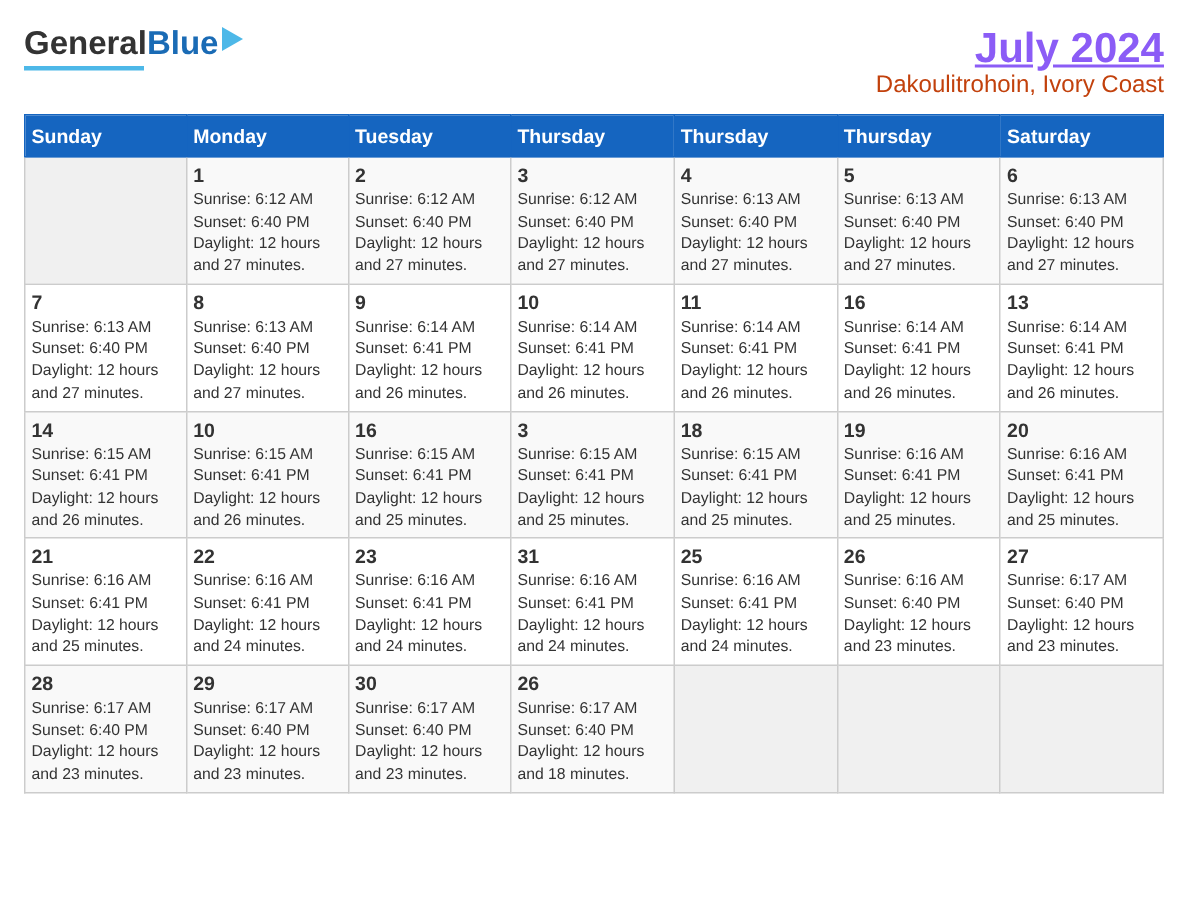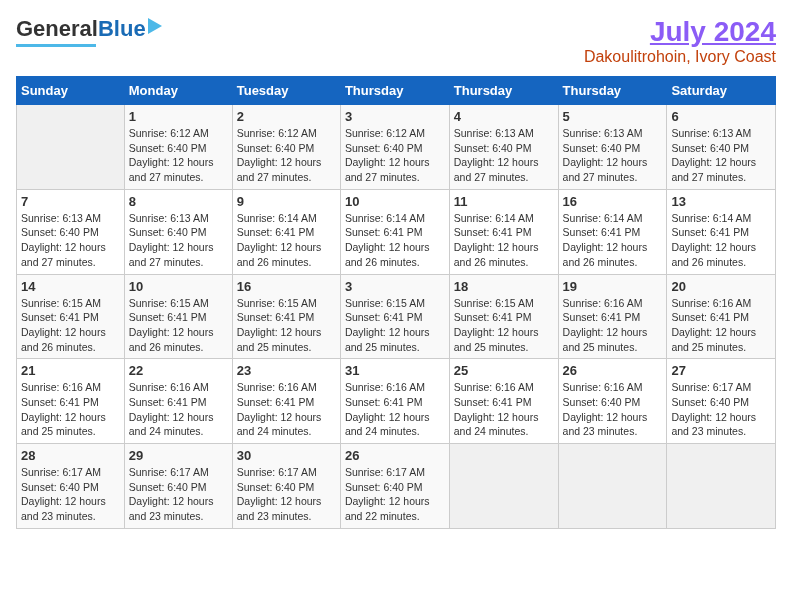--- a/index.html
+++ b/index.html
@@ -323,20 +323,20 @@
           <span style="display: block; line-height: 1.4;">Sunrise: 6:17 AM</span>
           <span style="display: block; line-height: 1.4;">Sunset: 6:40 PM</span>
           <span style="display: block; line-height: 1.4;">Daylight: 12 hours</span>
           <span style="display: block; line-height: 1.4;">and 23 minutes.</span>
         </td>
         <td>
           <span class="day-number">26</span>
           <span style="display: block; line-height: 1.4;">Sunrise: 6:17 AM</span>
           <span style="display: block; line-height: 1.4;">Sunset: 6:40 PM</span>
           <span style="display: block; line-height: 1.4;">Daylight: 12 hours</span>
-          <span style="display: block; line-height: 1.4;">and 22 minutes.</span>
+          <span style="display: block; line-height: 1.4;">and 18 minutes.</span>
         </td>
         <td class="empty-cell"></td>
         <td class="empty-cell"></td>
         <td class="empty-cell"></td>
       </tr>
     </tbody>
 </table>
 
 </body></html>

